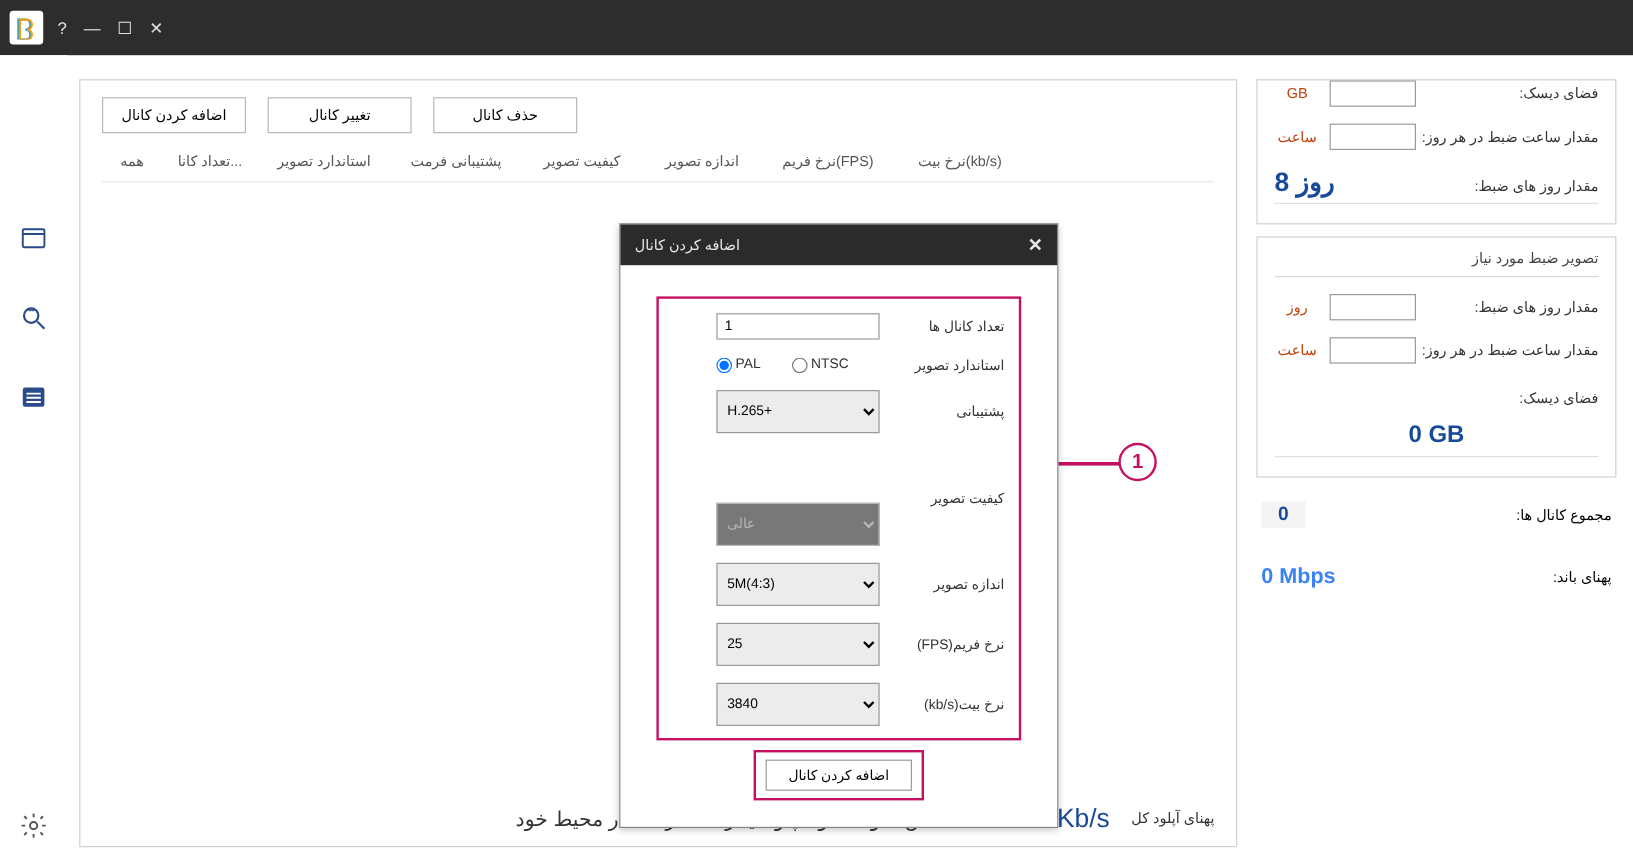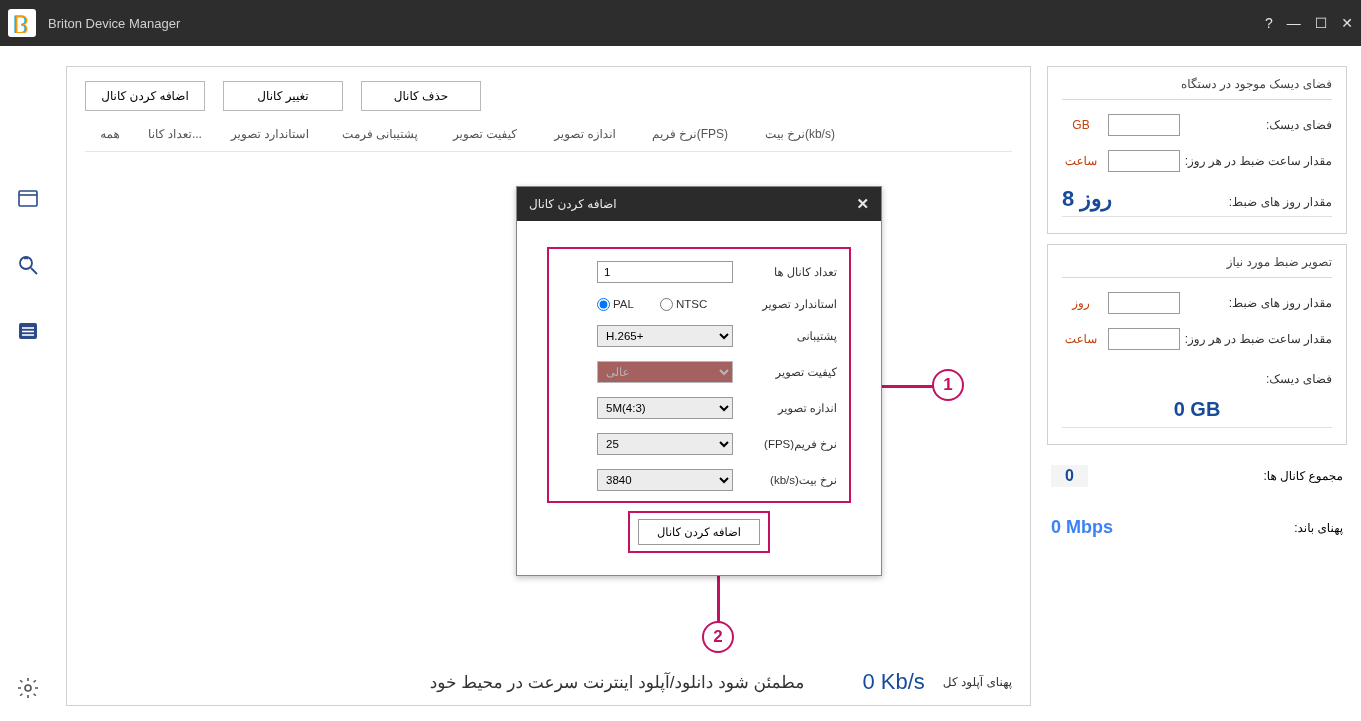--- a/index.html
+++ b/index.html
@@ -33,22 +33,22 @@
   .modal { position: absolute; left: 460px; top: 140px; width: 366px; border: 1px solid #888; background: #fff; box-shadow: 0 2px 6px rgba(0,0,0,0.25); }
   .modal-header { background: #2b2b2b; color: #e8e8e8; padding: 8px 12px; display: flex; justify-content: space-between; align-items: center; font-size: 12px; }
   .modal-header .close { cursor: pointer; font-size: 15px; font-weight: bold; }
   .modal-body { padding: 26px 30px 22px 30px; }
   .annot-box { border: 2px solid #c41162; padding: 12px 12px 10px 12px; position: relative; }
   .form-row { display: flex; align-items: center; margin-bottom: 14px; direction: rtl; }
   .form-row:last-child { margin-bottom: 0; }
   .form-row label { width: 98px; text-align: right; font-size: 11.5px; color: #333; }
   .form-row .ctrl { width: 136px; margin-right: 6px; }
   .form-row input[type=text] { width: 100%; border: 1px solid #9a9a9a; padding: 3px 6px; font-size: 11.5px; height: 22px; direction: ltr; }
-  .form-row select { width: 100%; border: 1px solid #9a9a9a; background: #ececec; padding: 2px 4px; font-size: 11.5px; height: 22px; direction: ltr; }
-  .form-row select:disabled { background: #7f1d1d; color: #999; }
+  .form-row select { width: 100%; border: 1px solid #9a9a9a; background: #ececec; padding: 2px 4px; font-size: 11.5px; height: 36px; direction: ltr; }
+  .form-row select:disabled { background: #404040; color: #999; margin-top: 44px; }
   .radio-grp { display: flex; gap: 26px; direction: ltr; }
   .radio-grp label { width: auto; display: flex; align-items: center; gap: 3px; font-size: 11.5px; }
   
   .annot-box2 { border: 2px solid #c41162; margin: 8px auto 0 auto; width: 142px; padding: 6px; text-align: center; }
   .annot-box2 button { border: 1px solid #9a9a9a; background: #fff; padding: 5px 18px; font-size: 11.5px; cursor: pointer; }
   
   
   .annot-circle { position: absolute; width: 32px; height: 32px; border: 2.5px solid #c41162; border-radius: 50%; display: flex; align-items: center; justify-content: center; color: #c41162; font-weight: bold; font-size: 17px; background: #fff; }
   .annot-line { position: absolute; background: #c41162; }
   
@@ -77,21 +77,20 @@
 </head>
 <body>
 
 <div class="titlebar">
   <div class="logo">
     <svg viewBox="0 0 24 24">
         <path d="M4 4 h7 a5 5 0 0 1 0 10 a5 5 0 0 1 0 10 h-7 z" fill="none" stroke="#1aa3dd" stroke-width="2.2"></path>
         <path d="M4 4 h7 a5 5 0 0 1 0 10 a5 5 0 0 1 0 10 h-7 z" fill="none" stroke="#f39c12" stroke-width="2.2" transform="translate(1.5,0)"></path>
       </svg>
   </div>
-  <div class="title">Briton Device Manager</div>
   <div class="win-controls">
     <span>?</span>
     <span>—</span>
     <span>☐</span>
     <span>✕</span>
   </div>
 </div>
 
 <div class="body-area">
   <div class="left-rail">
@@ -207,21 +206,20 @@
         </div>
         <div class="annot-box2">
           <button>اضافه کردن کانال</button>
         </div>
       </div>
     </div>
   </div>
 
   <div class="right-panel">
     <div class="r-section">
-      <div class="sec-title">فضای دیسک موجود در دستگاه</div>
       <div class="r-row">
         <label>فضای دیسک:</label>
         <input type="text" style="">
         <span class="unit">GB</span>
       </div>
       <div class="r-row">
         <label>مقدار ساعت ضبط در هر روز:</label>
         <input type="text" style="">
         <span class="unit">ساعت</span>
       </div>

